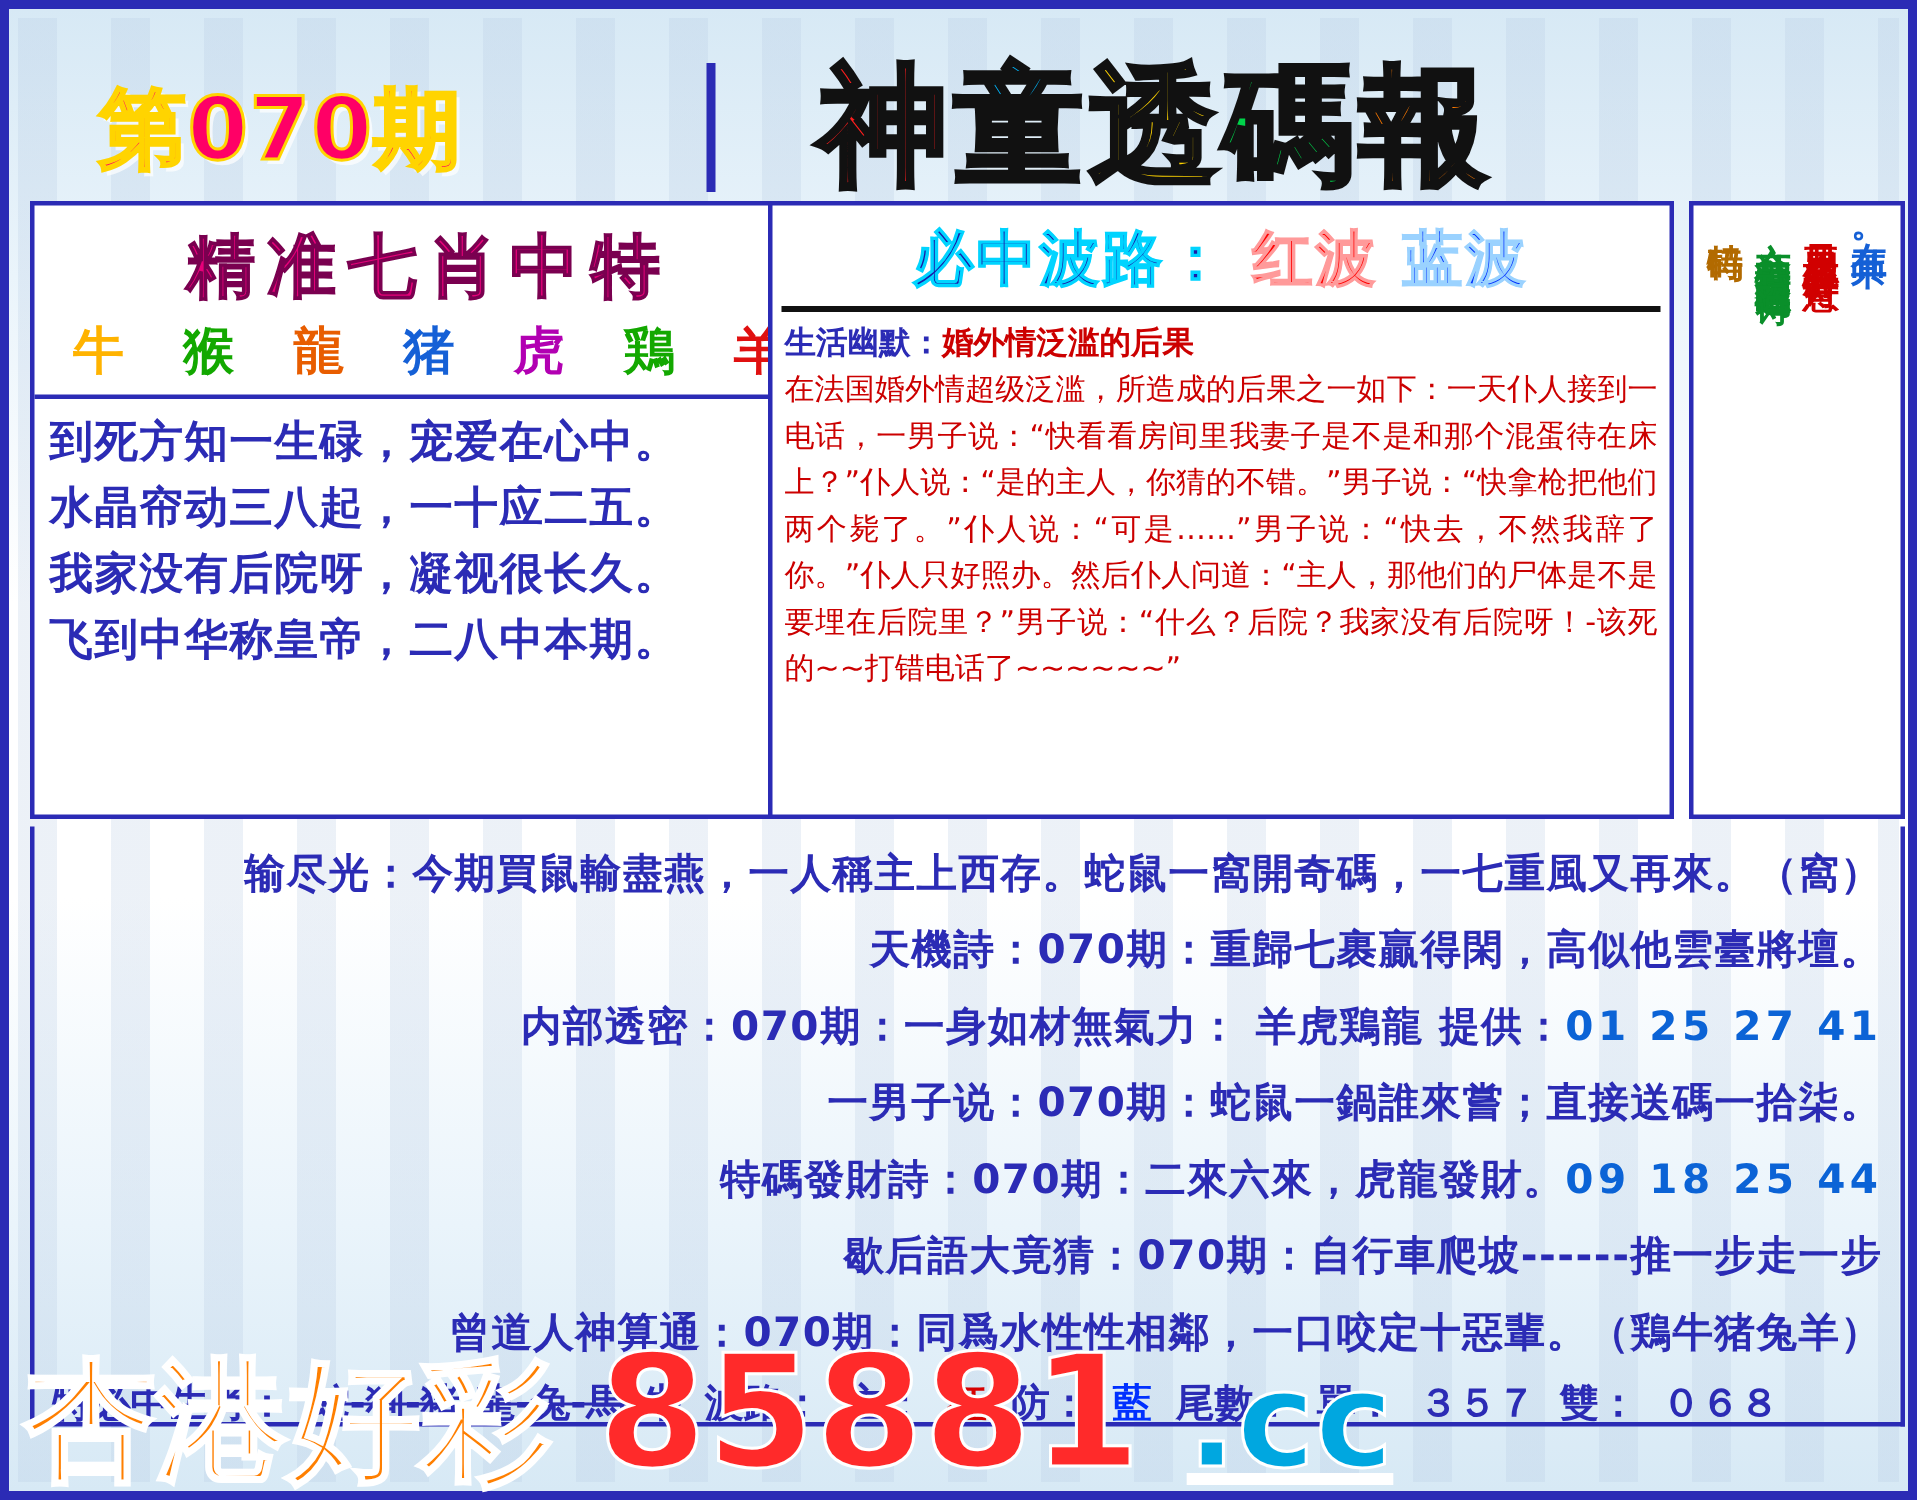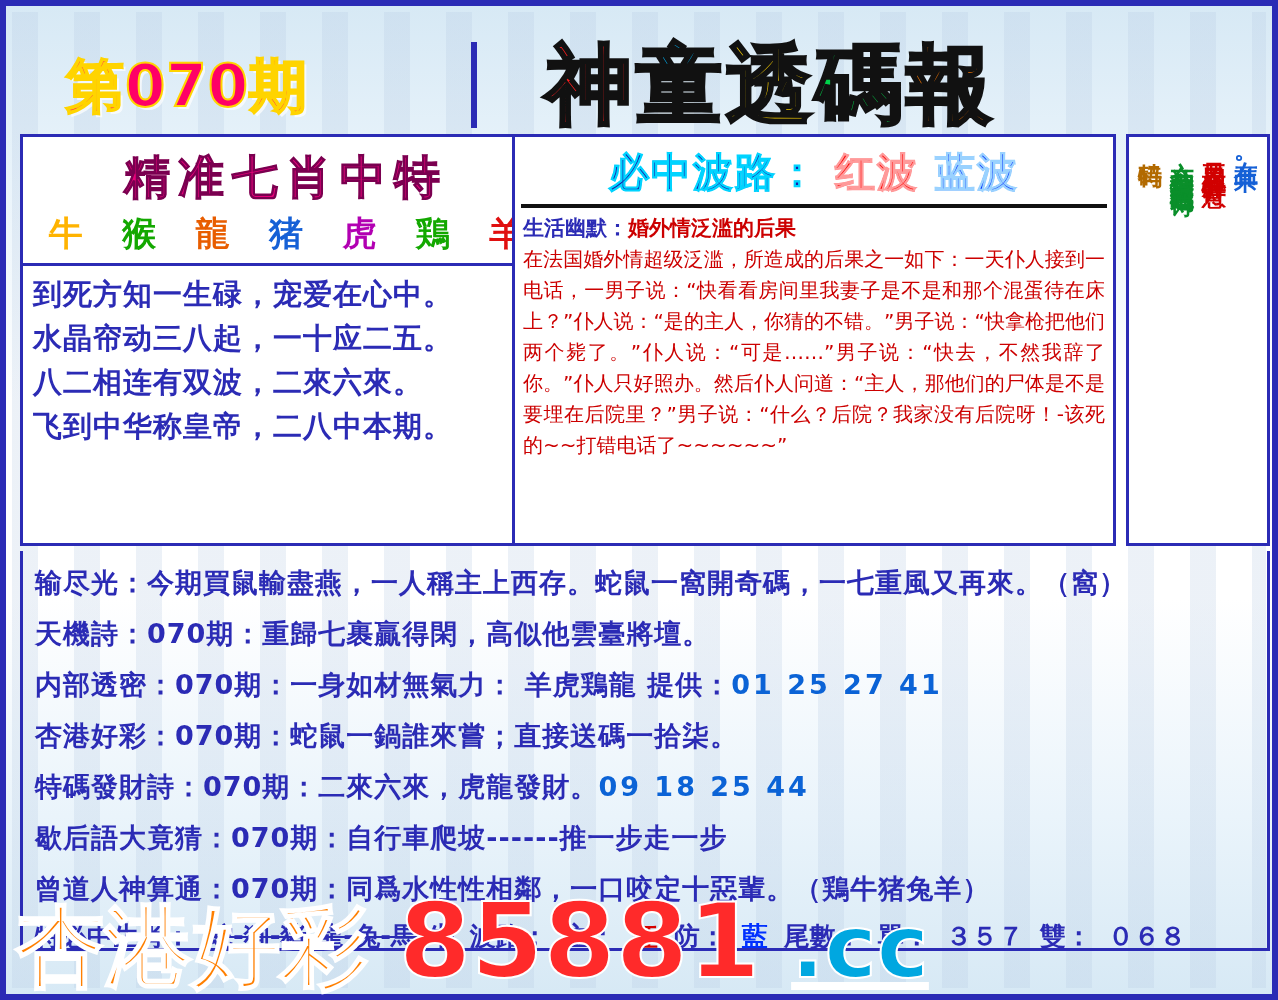--- a/index.html
+++ b/index.html
@@ -109,20 +109,21 @@
     margin:0 1px;white-space:nowrap;
   }
   .vc0{color:#1560d6;} .vc1{color:#d10000;} .vc2{color:#0a8f2a;}
   .vc3{color:#b26a00;}
 
   
   #bottom{
     position:absolute;left:14px;top:545px;width:1250px;height:400px;
     box-sizing:border-box;border:3px solid #2b2bb5;border-top:none;background:transparent;
     padding:6px 12px 0 12px;
+    text-align:right;
   }
   .line{
     font-size:27px;line-height:51px;font-weight:bold;white-space:nowrap;
     color:#2b2bb5;letter-spacing:1px;
   }
   .line .k{color:#2b2bb5;}
   .line .v{color:#2b2bb5;}
   .line .num{color:#0b63d6;letter-spacing:3px;}
 
   
@@ -169,21 +170,21 @@
         <span class="z2">龍</span>
         <span class="z3">猪</span>
         <span class="z4">虎</span>
         <span class="z5">鶏</span>
         <span class="z6">羊</span>
       </div>
       <div class="pl-divider"></div>
       <div class="poem">
         <div>到死方知一生碌，宠爱在心中。</div>
         <div>水晶帘动三八起，一十应二五。</div>
-        <div>八二相连有双波，二來六來。</div>
+        <div>我家没有后院呀，凝视很长久。</div>
         <div>飞到中华称皇帝，二八中本期。</div>
       </div>
     </div>
 
     <div class="panel" id="panelMid">
       <div class="pm-title">
         <span class="lab">必中波路：</span>
         <span class="red">红波</span>
         <span class="blue">蓝波</span>
       </div>
@@ -208,21 +209,21 @@
     <div class="line">
       <span class="k">输尽光：</span><span class="v">今期買鼠輸盡燕，一人稱主上西存。蛇鼠一窩開奇碼，一七重風又再來。（窩）</span>
     </div>
     <div class="line">
       <span class="k">天機詩：</span><span class="v">070期：重歸七裹贏得閑，高似他雲臺將壇。</span>
     </div>
     <div class="line">
       <span class="k">内部透密：</span><span class="v">070期：一身如材無氣力：  羊虎鶏龍  提供：</span><span class="num">01  25  27  41</span>
     </div>
     <div class="line">
-      <span class="k">杏港好彩：</span><span class="v">070期：蛇鼠一鍋誰來嘗；直接送碼一拾柒。</span>
+      <span class="k">一男子说：</span><span class="v">070期：蛇鼠一鍋誰來嘗；直接送碼一拾柒。</span>
     </div>
     <div class="line">
       <span class="k">特碼發財詩：</span><span class="v">070期：二來六來，虎龍發財。</span><span class="num">09  18  25  44</span>
     </div>
     <div class="line">
       <span class="k">歇后語大竟猜：</span><span class="v">070期：自行車爬坡------推一步走一步</span>
     </div>
     <div class="line">
       <span class="k">曾道人神算通：</span><span class="v">070期：同爲水性性相鄰，一口咬定十惡輩。（鶏牛猪兔羊）</span>
     </div>

